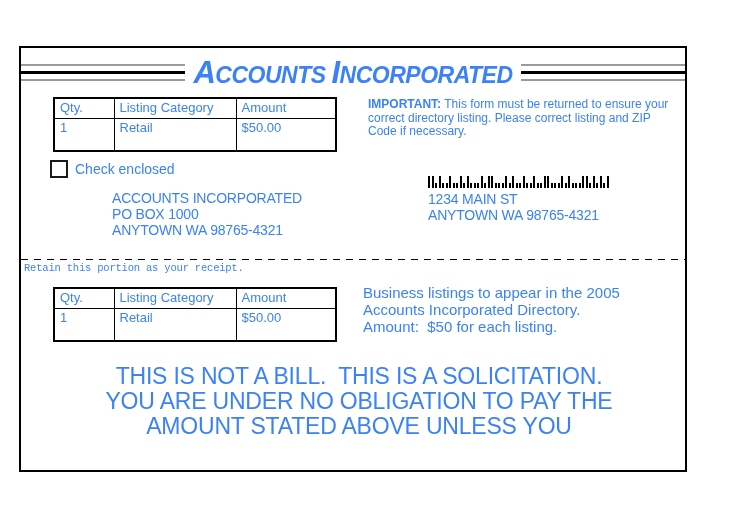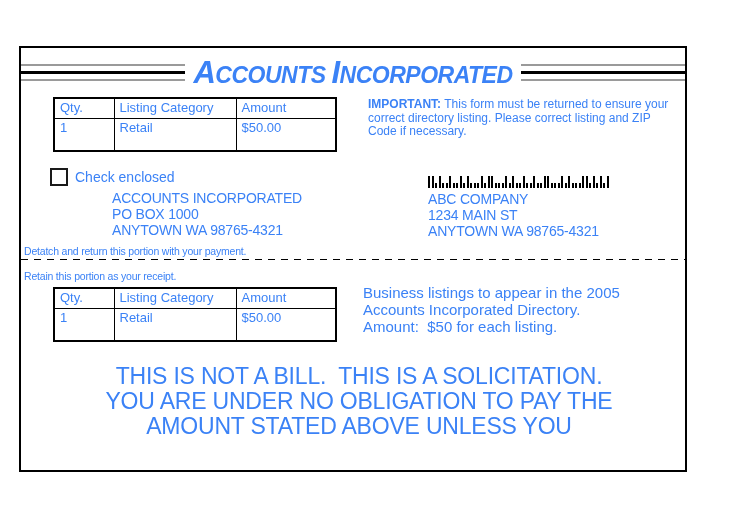--- a/index.html
+++ b/index.html
@@ -43,21 +43,21 @@
 
   
   .important {
     position:absolute; left:347px; top:50px; width:304px;
     font-size:12px; line-height:13.5px;
   }
   .important b { font-weight:bold; }
 
   
   .cb-group { position:absolute; top:112px; display:flex; align-items:center; gap:7px; font-size:14px; }
-  .cb1 { left:29px;margin-top:8px; }
+  .cb1 { left:29px; }
   .cb2 { left:226px; }
   .cb-box { width:14px; height:14px; border:2px solid #1a1a1a; background:#fff; display:inline-block; flex:0 0 auto; }
 
   
   .return-address {
     position:absolute; left:91px; top:142px;
     font-size:14px; line-height:16px; letter-spacing:-0.2px;
   }
   .addressee {
     position:absolute; left:407px; top:128px;
@@ -67,21 +67,21 @@
   .bar { width:2px; margin-right:1.5px; background:#000; flex:0 0 auto; }
   .bar.t { height:12px; }
   .bar.s { height:5px; }
 
   
   .detach-note { position:absolute; left:3px; top:197px; font-size:10.5px; letter-spacing:-0.2px; }
   .dash-line {
     position:absolute; left:0; right:0; top:211px; height:1px;
     background:repeating-linear-gradient(90deg,#000 0 7px,transparent 7px 13px);
   }
-  .retain-note { position:absolute; left:3px; top:222px; font-size:10.5px; letter-spacing:-0.2px; }
+  .retain-note { position:absolute; left:3px; top:214px; font-size:10.5px; letter-spacing:-0.2px;font-family:Liberation Mono, monospace; }
 
   
   .description { position:absolute; left:342px; top:236px; font-size:15px; line-height:17px; }
   .amount-line { white-space:pre; }
 
   
   .disclaimer {
     position:absolute; left:0; right:0; top:316px; text-align:center;
     font-size:23px; line-height:25px; letter-spacing:-0.2px;padding-left:12px;
   }
@@ -191,26 +191,24 @@
           <span class="bar s"></span>
           <span class="bar t"></span>
           <span class="bar t"></span>
           <span class="bar s"></span>
           <span class="bar t"></span>
           <span class="bar s"></span>
           <span class="bar t"></span>
           <span class="bar s"></span>
           <span class="bar t"></span>
         </div>
-      <div>ABC COMPANY</div>
       <div>1234 MAIN ST</div>
       <div>ANYTOWN WA 98765-4321</div>
     </div>
 
-    <div class="detach-note">Detatch and return this portion with your payment.</div>
     <div class="dash-line"></div>
     <div class="retain-note">Retain this portion as your receipt.</div>
 
     <table class="listing-table t2">
       <colgroup>
           <col style="width:60px">
           <col style="width:122px">
           <col style="width:100px">
         </colgroup>
       <tbody>

